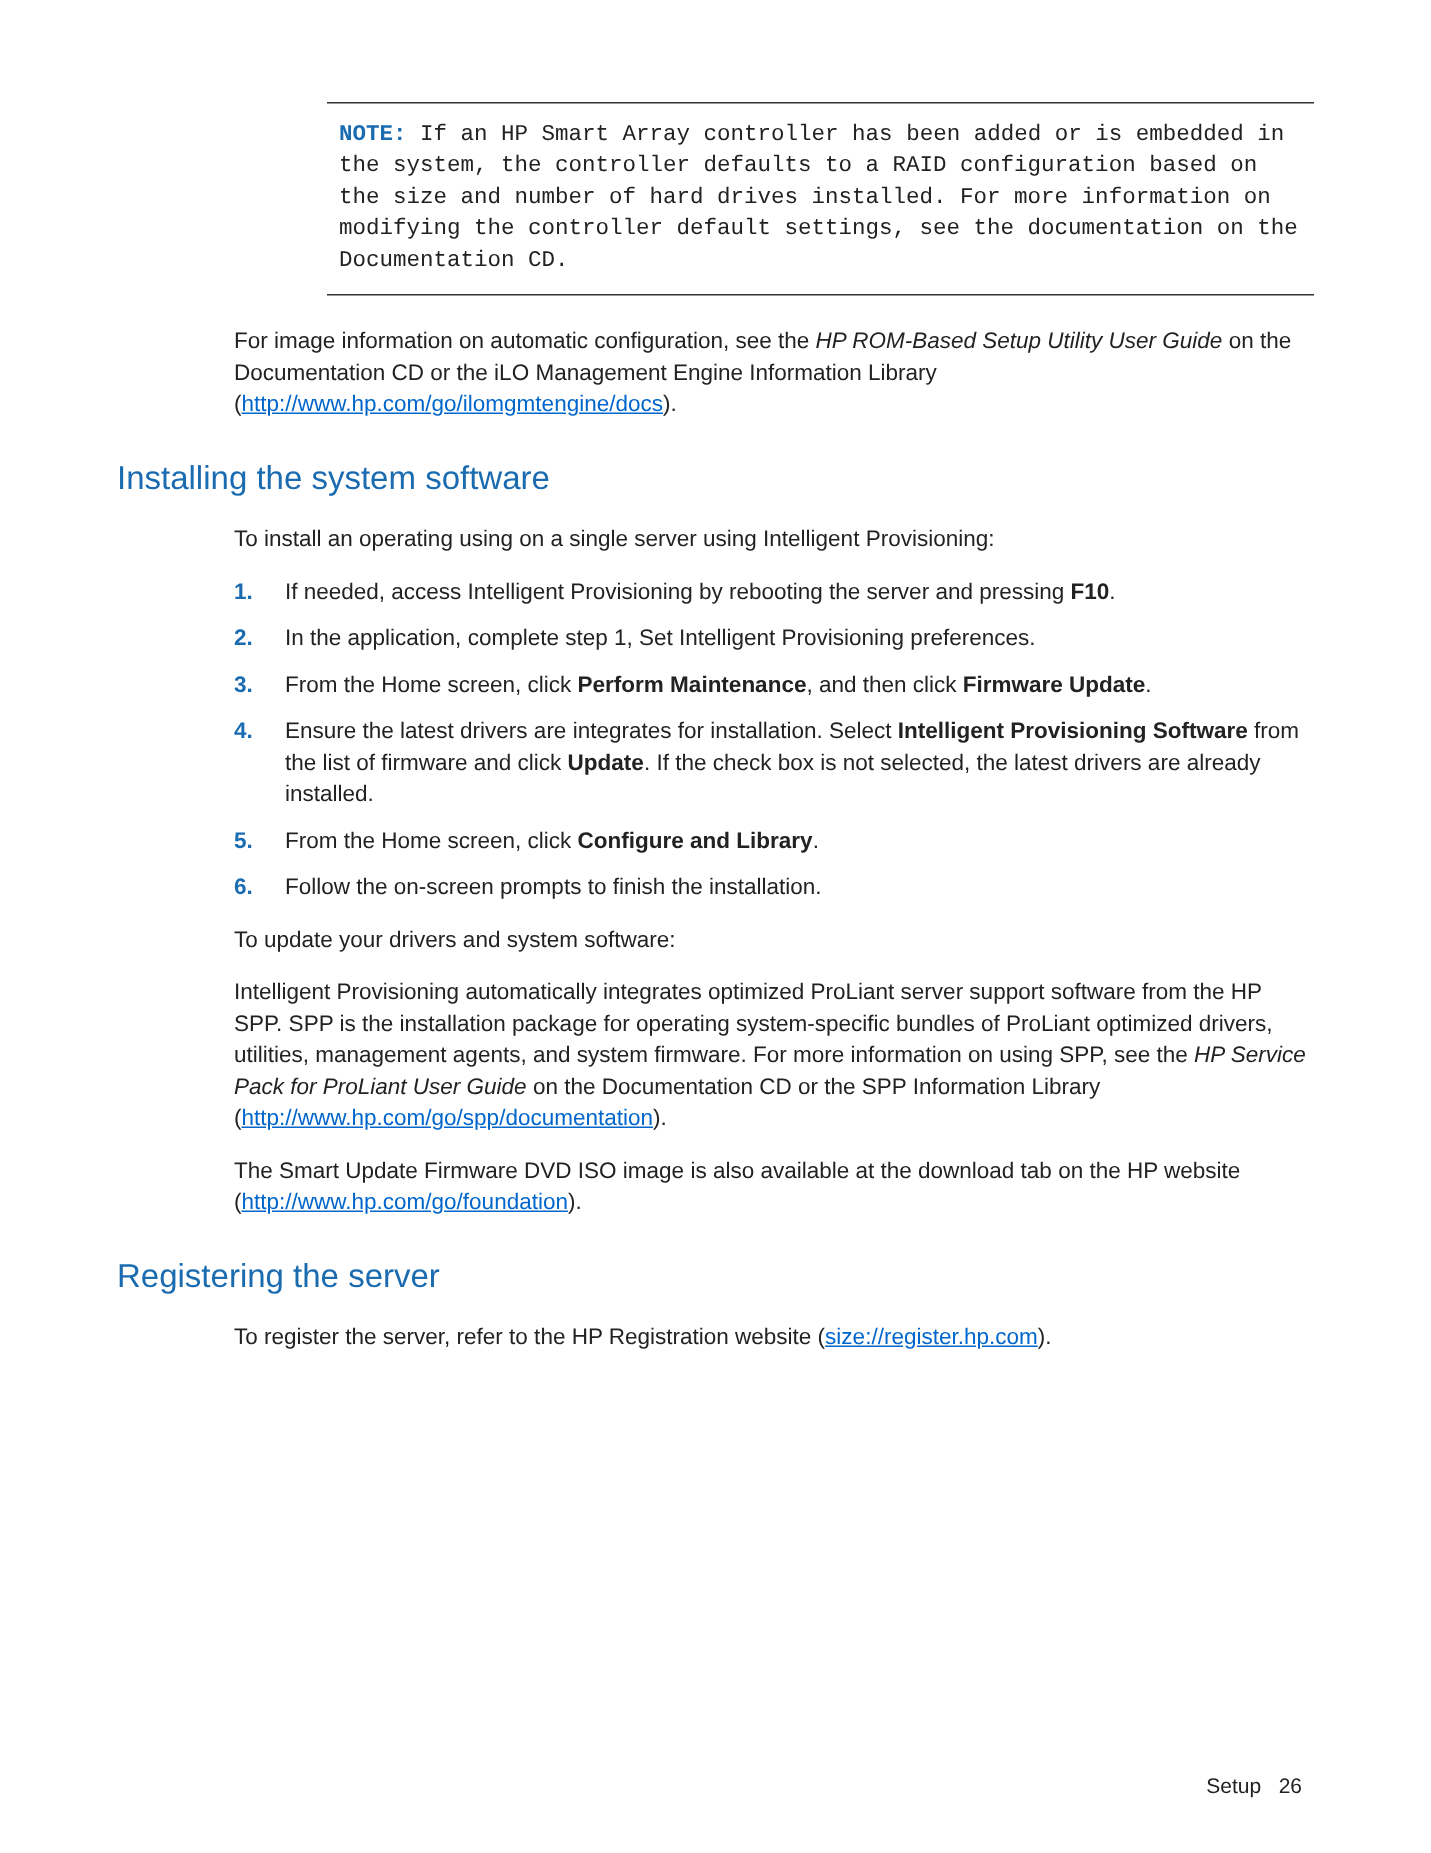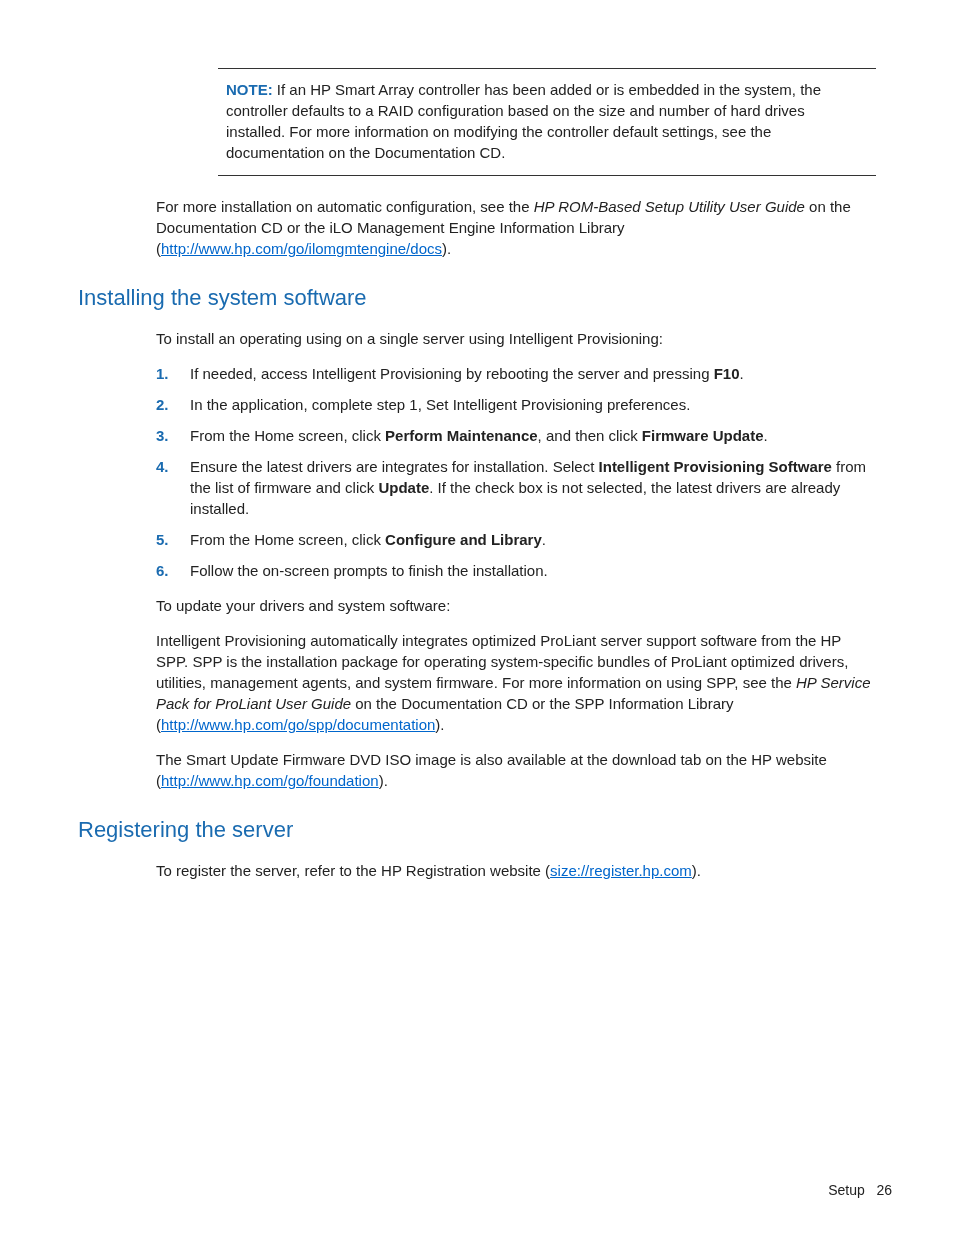--- a/index.html
+++ b/index.html
@@ -13,20 +13,21 @@
       position: relative;
       padding: 68px 78px 0 78px;
       line-height: 1.4;
     }
     .note-box {
       border-top: 1px solid #333;
       border-bottom: 1px solid #333;
       padding: 10px 8px 12px 8px;
       margin-left: 140px;
       margin-bottom: 20px;
+      font-family: Liberation Mono, monospace;
     }
     .note-label {
       font-weight: bold;
       color: #1a6bb0;
     }
     .body-para {
       margin-left: 78px;
       margin-bottom: 14px;
     }
     .body-para-tight {
@@ -58,35 +59,35 @@
     ol li .num {
       color: #1a6bb0;
       font-weight: bold;
       width: 34px;
       flex-shrink: 0;
     }
     ol li .content { flex: 1; }
     .footer {
       position: absolute;
       bottom: 34px;
-      right: 62px;
+      right: 86px;
       font-size: 14px;
       color: #222;
     }
   </style>
 </head>
 <body>
 
 <div class="note-box">
   <span class="note-label">NOTE:</span>
   <span>If an HP Smart Array controller has been added or is embedded in the system, the controller defaults to a RAID configuration based on the size and number of hard drives installed. For more information on modifying the controller default settings, see the documentation on the Documentation CD.</span>
 </div>
 
 <p class="body-para">
-  <span>For more installation on automatic configuration, see the </span><span class="italic">HP ROM-Based Setup Utility User Guide</span><span> on the Documentation CD or the iLO Management Engine Information Library (</span><a class="link">http://www.hp.com/go/ilomgmtengine/docs</a><span>).</span>
+  <span>For image information on automatic configuration, see the </span><span class="italic">HP ROM-Based Setup Utility User Guide</span><span> on the Documentation CD or the iLO Management Engine Information Library (</span><a class="link">http://www.hp.com/go/ilomgmtengine/docs</a><span>).</span>
 </p>
 
 <h2>Installing the system software</h2>
 
 <p class="body-para-tight">To install an operating using on a single server using Intelligent Provisioning:</p>
 
 <ol id="steps">
     <li>
       <span class="num">1.</span>
       <span class="content"><span>If needed, access Intelligent Provisioning by rebooting the server and pressing </span><span class="bold">F10</span><span>.</span></span>

